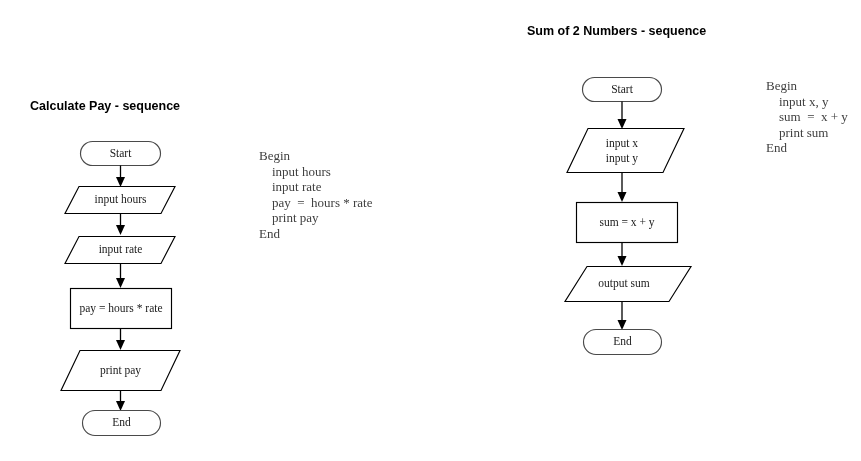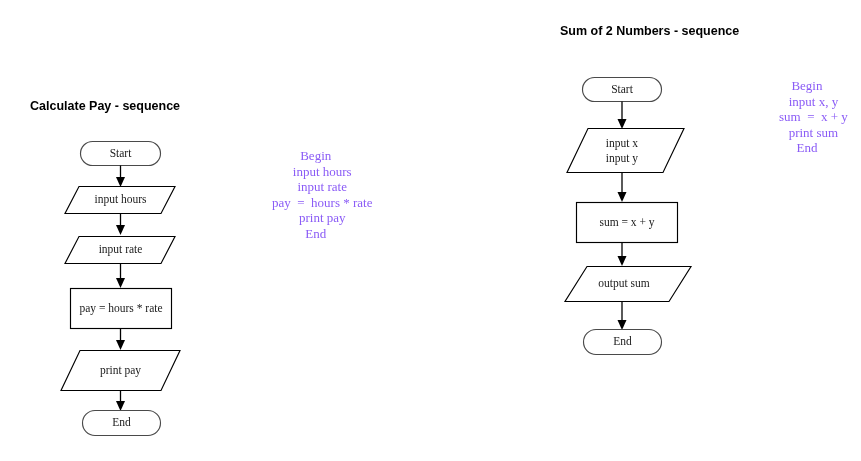--- a/index.html
+++ b/index.html
@@ -37,30 +37,29 @@
   }
   .chart-title {
     position: absolute;
     font-family: "Liberation Sans", sans-serif;
     font-weight: bold;
     font-size: 12.5px;
     color: #000000;
     white-space: nowrap;
   }
   #title-left  { left: 30px;  top: 99px; text-align: center; }
-  #title-right { left: 560px; top: 24px; }
+  #title-right { left: 527px; top: 24px; }
 
   .code-block {
     position: absolute;
     font-family: "Liberation Serif", serif;
     font-size: 13px;
     line-height: 15.5px;
-    color: #8b5cf6;
+    color: #404040;
     white-space: pre;
-    text-align: center;
   }
   #code-left  { left: 259px; top: 148px; }
   #code-right { left: 766px; top: 78px; }
 
   svg.flow { position: absolute; overflow: visible; }
   #flow-left  { left: 0; top: 0; }
   #flow-right { left: 0; top: 0; }
 
   .shape {
     fill: #ffffff;

